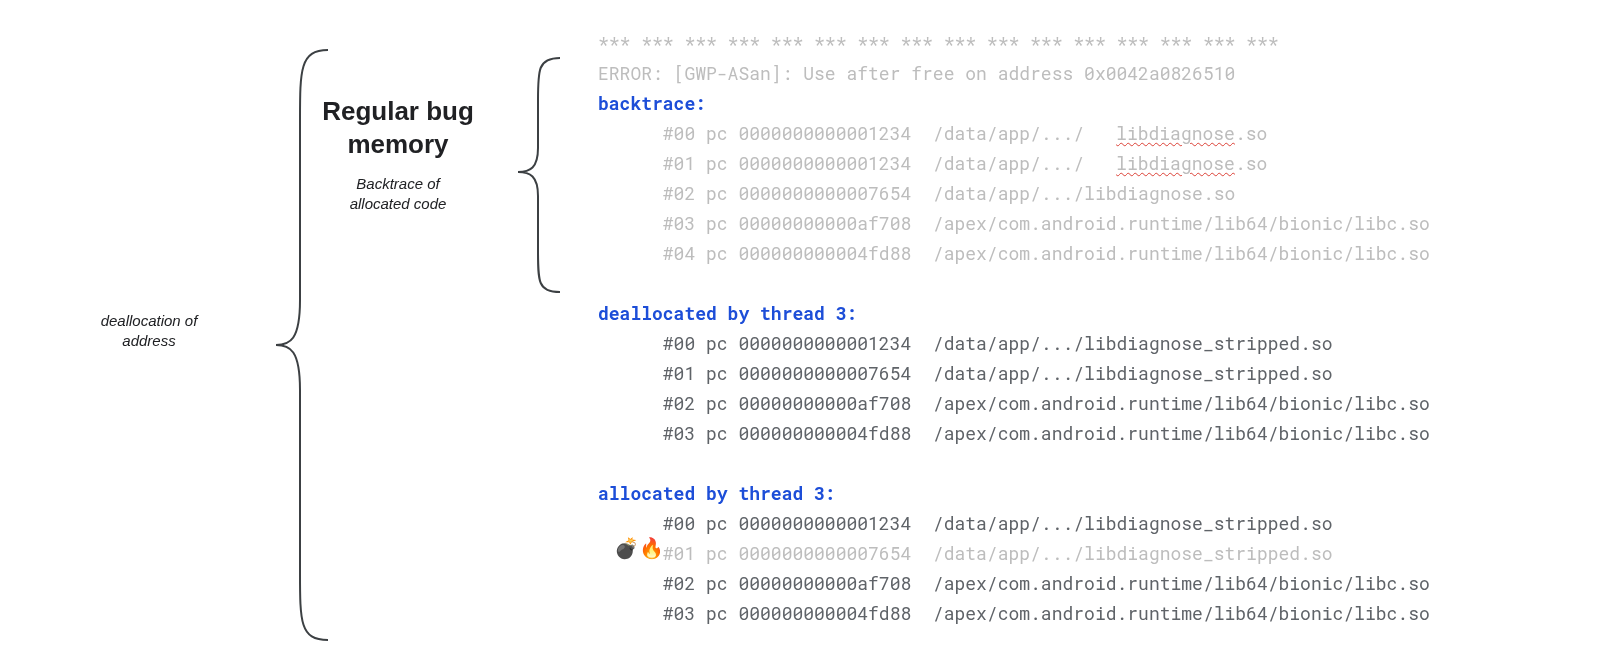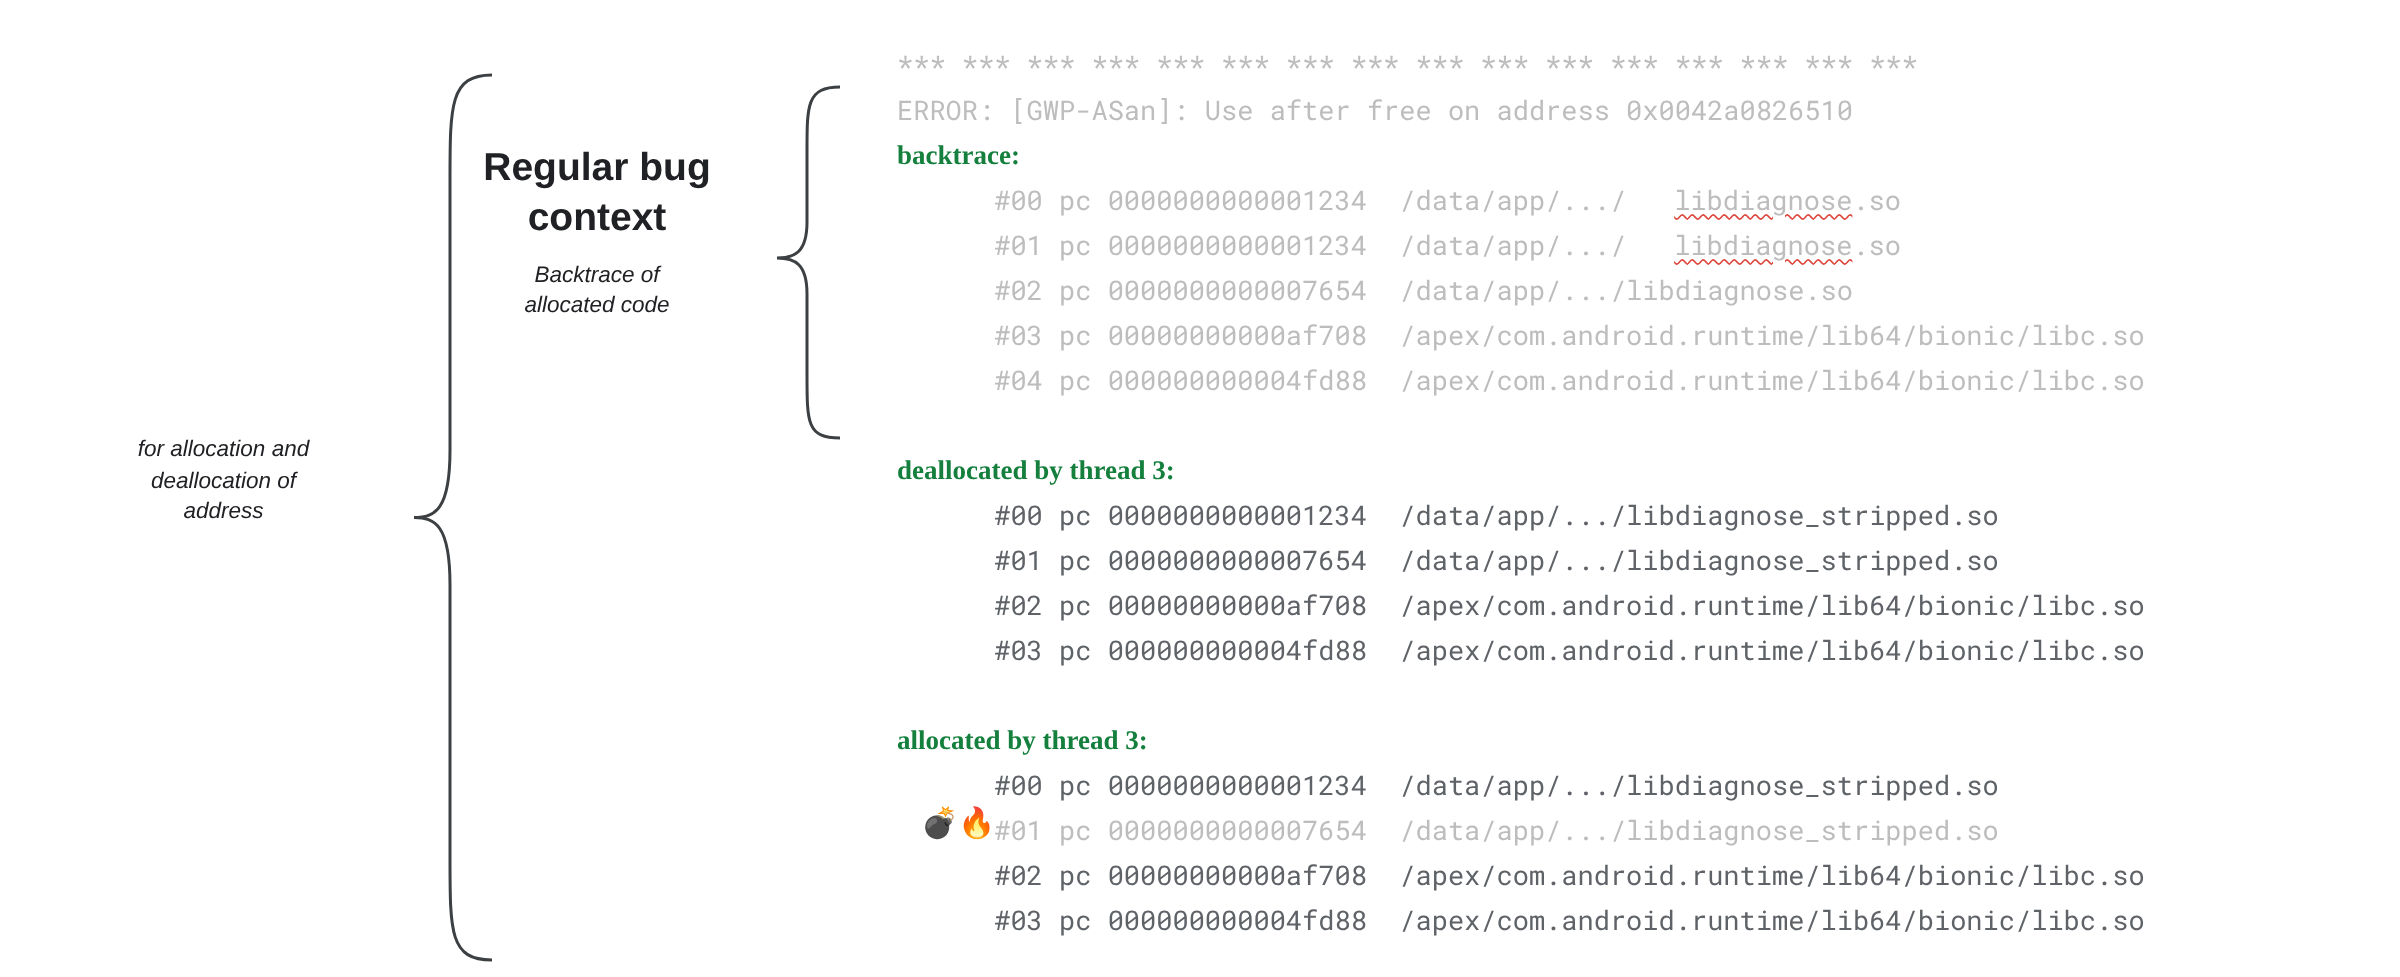--- a/index.html
+++ b/index.html
@@ -41,21 +41,21 @@
     position: absolute;
     left: 598px;
     top: 28px;
     font-family: "Roboto Mono", "Menlo", "Consolas", monospace;
     font-size: 18px;
     line-height: 30px;
     white-space: pre;
     color: #5f6368;
   }
   .dim  { color: #bdbdbd; }
-  .hdr  { color: #15803d; font-weight: 700; font-family: Liberation Serif, serif; }
+  .hdr  { color: #1d4ed8; font-weight: 700; }
   .row  { display: block; }
   .spell {
     text-decoration: underline wavy rgba(217,48,37,0.9);
     text-decoration-thickness: 1px;
     text-underline-offset: 2px;
     margin-left: 32px;
   }
   .emoji {
     position: absolute;
     left: 614px;
@@ -96,30 +96,30 @@
       L 538 148
       C 538 168, 530 172, 518 172
       C 530 172, 538 176, 538 196
       L 538 250
       C 538 282, 538 292, 560 292"></path>
   </svg>
 
   <div class="ann left">
     <div class="sub">
       <br>
-      <span>for allocation and</span><br>
+      <br>
       <span>deallocation of</span><br>
       <span>address</span>
     </div>
   </div>
 
   <div class="ann mid">
     <div class="title">
       <span>Regular bug</span><br>
-      <span>context</span>
+      <span>memory</span>
     </div>
     <div class="sub">
       <span>Backtrace of</span><br>
       <span>allocated code</span>
     </div>
   </div>
 
   <div class="code" id="code"><span class="row dim">*** *** *** *** *** *** *** *** *** *** *** *** *** *** *** ***</span><span class="row dim">ERROR: [GWP-ASan]: Use after free on address 0x0042a0826510</span><span class="row dim hdr">backtrace:</span><span class="row dim">      #00 pc 0000000000001234  /data/app/.../<span class="spell">libdiagnose</span>.so</span><span class="row dim">      #01 pc 0000000000001234  /data/app/.../<span class="spell">libdiagnose</span>.so</span><span class="row dim">      #02 pc 0000000000007654  /data/app/.../libdiagnose.so</span><span class="row dim">      #03 pc 00000000000af708  /apex/com.android.runtime/lib64/bionic/libc.so</span><span class="row dim">      #04 pc 000000000004fd88  /apex/com.android.runtime/lib64/bionic/libc.so</span><span class="row">&nbsp;</span><span class="row hdr">deallocated by thread 3:</span><span class="row">      #00 pc 0000000000001234  /data/app/.../libdiagnose_stripped.so</span><span class="row">      #01 pc 0000000000007654  /data/app/.../libdiagnose_stripped.so</span><span class="row">      #02 pc 00000000000af708  /apex/com.android.runtime/lib64/bionic/libc.so</span><span class="row">      #03 pc 000000000004fd88  /apex/com.android.runtime/lib64/bionic/libc.so</span><span class="row">&nbsp;</span><span class="row hdr">allocated by thread 3:</span><span class="row">      #00 pc 0000000000001234  /data/app/.../libdiagnose_stripped.so</span><span class="row dim">      #01 pc 0000000000007654  /data/app/.../libdiagnose_stripped.so</span><span class="row">      #02 pc 00000000000af708  /apex/com.android.runtime/lib64/bionic/libc.so</span><span class="row">      #03 pc 000000000004fd88  /apex/com.android.runtime/lib64/bionic/libc.so</span></div>
 
   <div class="emoji">

